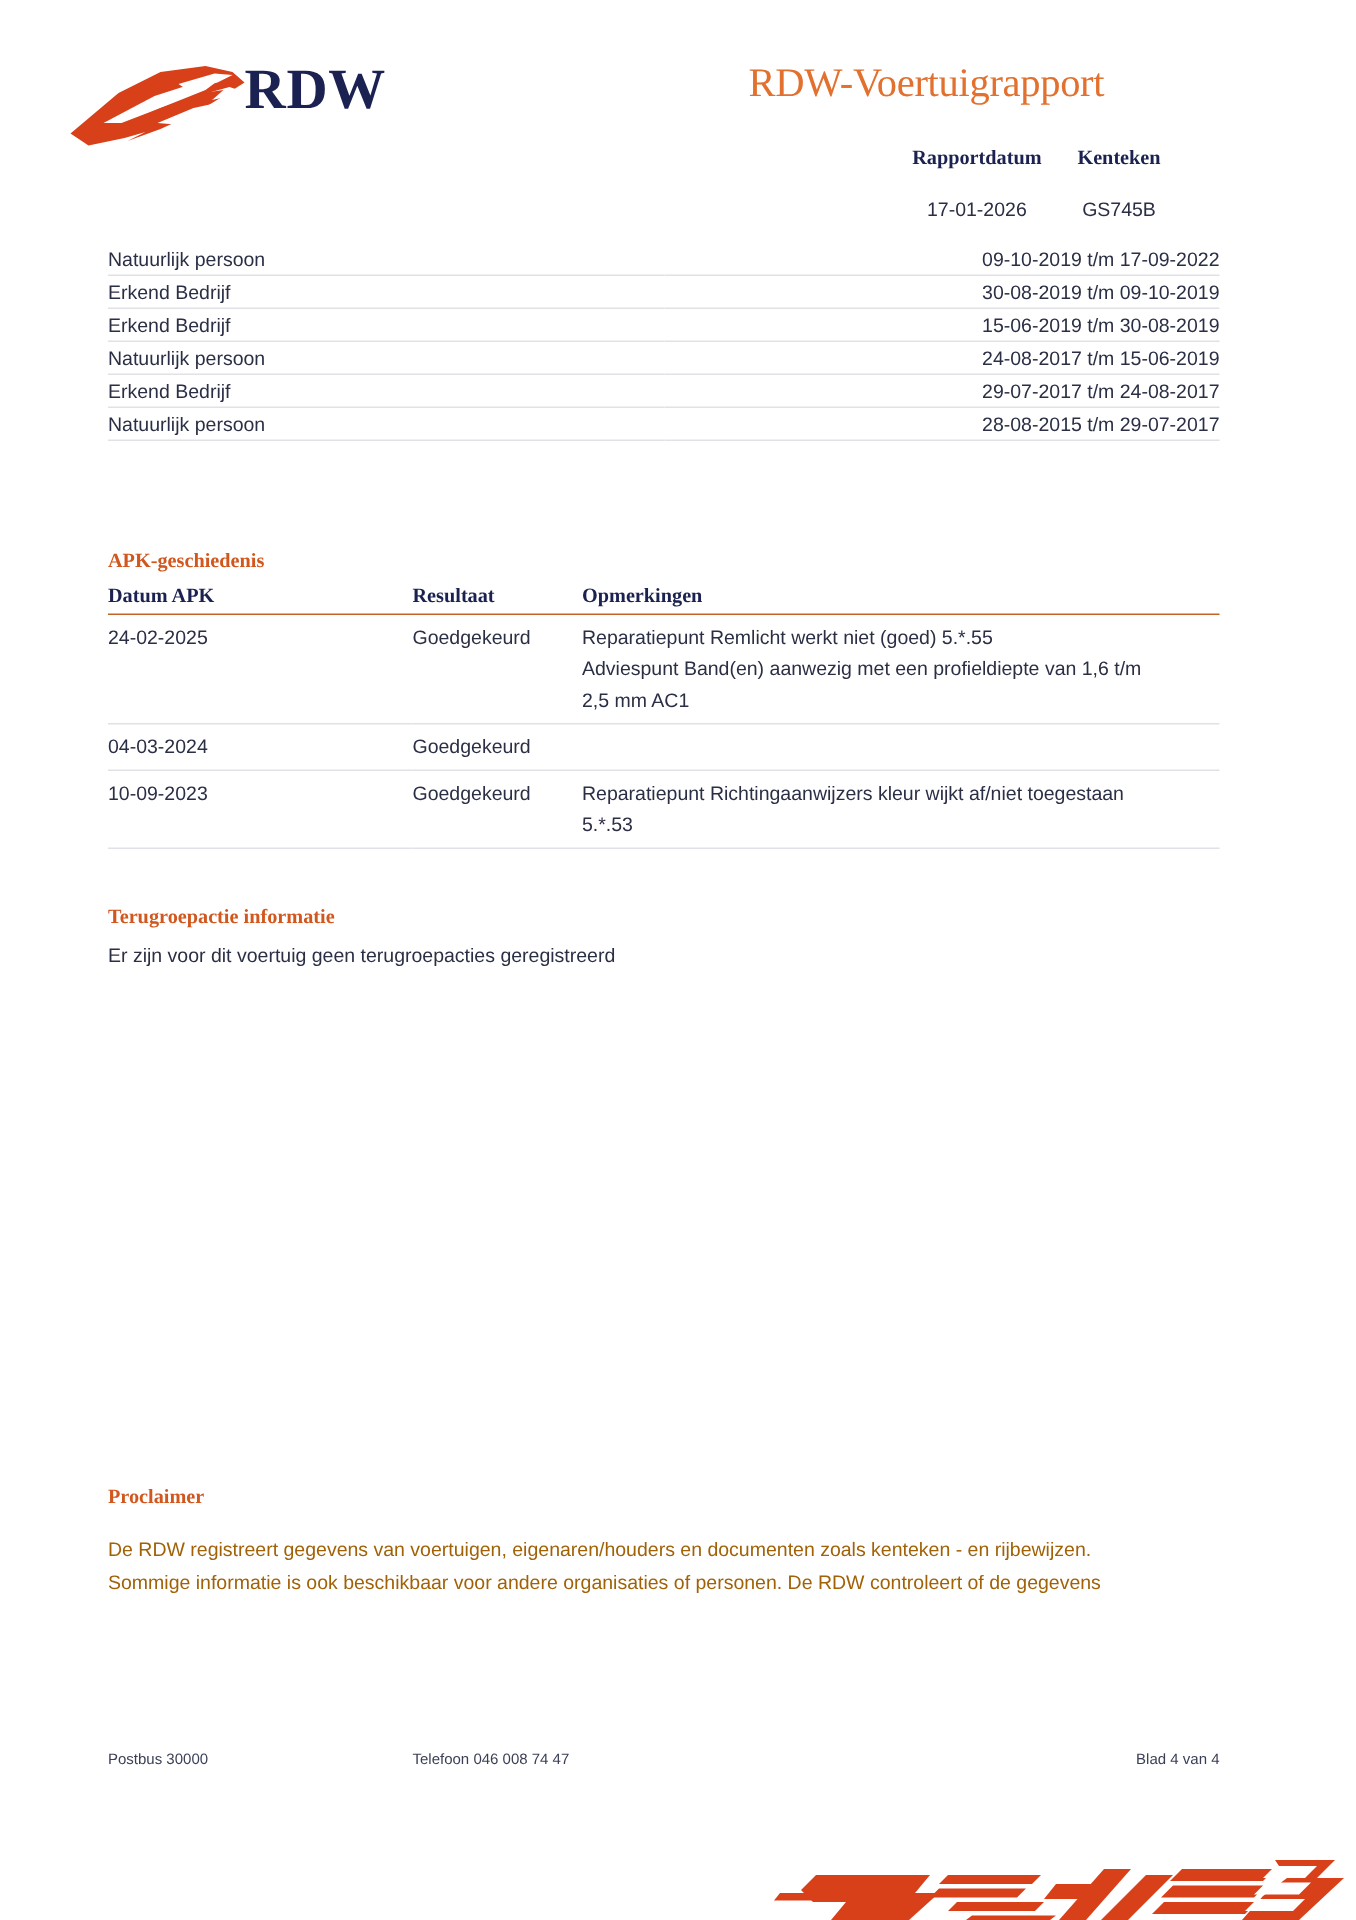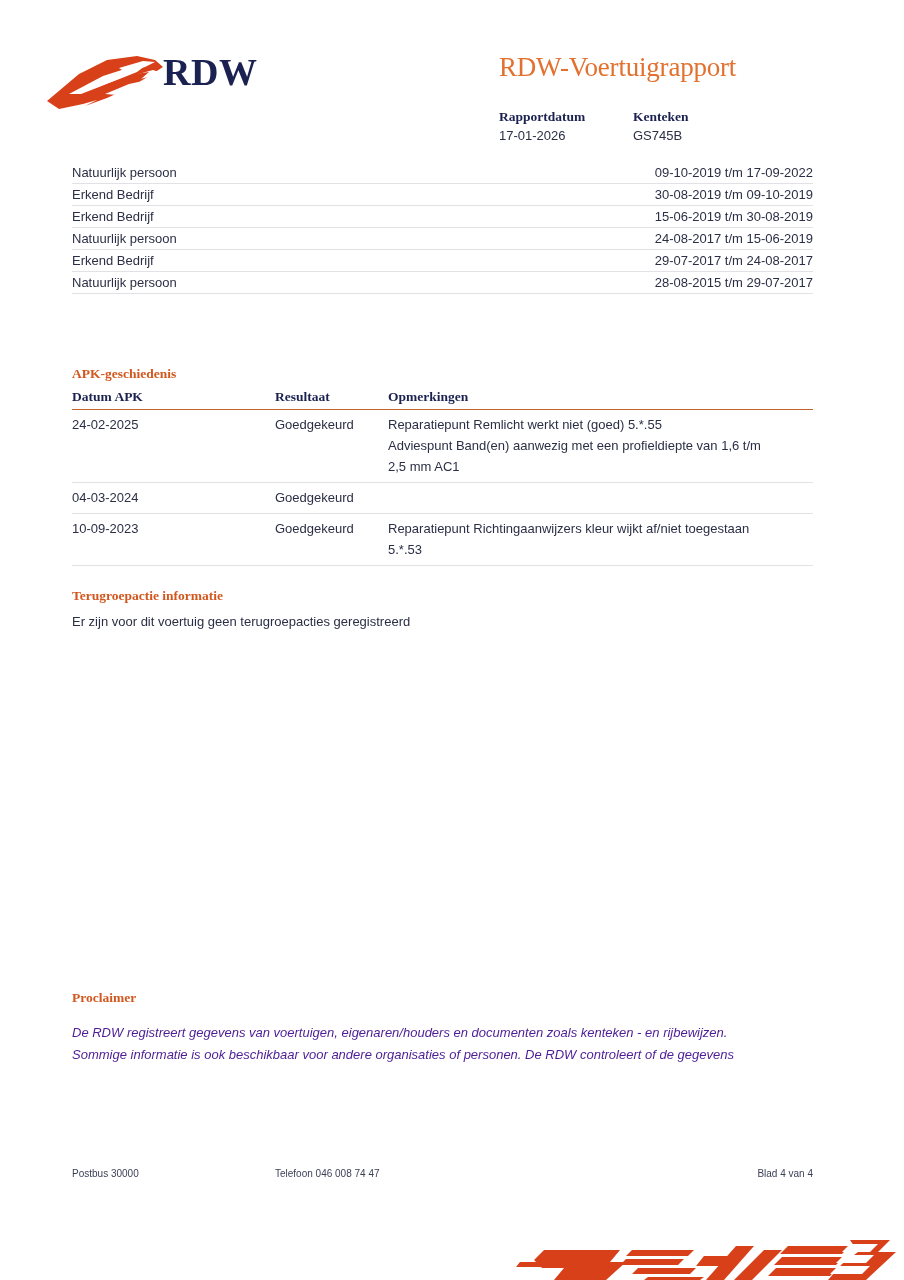--- a/index.html
+++ b/index.html
@@ -17,23 +17,24 @@
   }
   .page {
     position: relative;
     width: 904px;
     height: 1280px;
   }
 
   
   .header {
     position: absolute;
-    left: 0; top: 12px;
+    left: 0; top: 0;
     width: 833px;
     height: 150px;
+    text-align: center;
   }
   .logo-wrap {
     position: absolute;
     left: 45px; top: 38px;
     width: 210px; height: 60px;
   }
   .logo-mark {
     position: absolute;
     left: 0; top: 4px;
     width: 122px; height: 58px;
@@ -72,20 +73,21 @@
     font-family: "Liberation Serif", serif;
     font-weight: 700;
     font-size: 13.5px;
     color: #1b2150;
     line-height: 17px;
   }
   .meta-value {
     font-size: 13px;
     color: #2b2f45;
     line-height: 21px;
+    margin-top: 16px;
   }
 
   
   .section {
     position: absolute;
     left: 72px;
     width: 741px;
   }
   .sec-head-row {
     position: relative;
@@ -166,24 +168,23 @@
   .rem-line { display: block; }
 
   
   .body-text {
     font-size: 13px;
     color: #2b2f45;
     line-height: 21px;
   }
   .disclaimer-p {
     font-size: 13px;
-    color: #4c1d95;
+    color: #a16207;
     line-height: 21.5px;
     margin: 0;
-    font-style: italic;
   }
 
   
   .footer {
     position: absolute;
     left: 72px; top: 1168px;
     width: 741px;
     font-size: 10px;
     color: #3a3f55;
   }
@@ -294,21 +295,21 @@
             <td class="c2">Goedgekeurd</td>
             <td class="c3">
               <span class="rem-line">Reparatiepunt Richtingaanwijzers kleur wijkt af/niet toegestaan</span>
               <span class="rem-line">5.*.53</span>
             </td>
           </tr>
         </tbody>
     </table>
   </div>
 
-  <div class="section" style="top:588px;">
+  <div class="section" style="top:603px;">
     <div class="sec-title-orange">Terugroepactie informatie</div>
     <div class="body-text">Er zijn voor dit voertuig geen terugroepacties geregistreerd</div>
   </div>
 
   <div class="section" style="top:990px;">
     <div class="sec-title-orange" style="margin-bottom:16px;">Proclaimer</div>
     <p class="disclaimer-p">De RDW registreert gegevens van voertuigen, eigenaren/houders en documenten zoals kenteken - en rijbewijzen.</p>
     <p class="disclaimer-p">Sommige informatie is ook beschikbaar voor andere organisaties of personen. De RDW controleert of de gegevens</p>
   </div>
 

